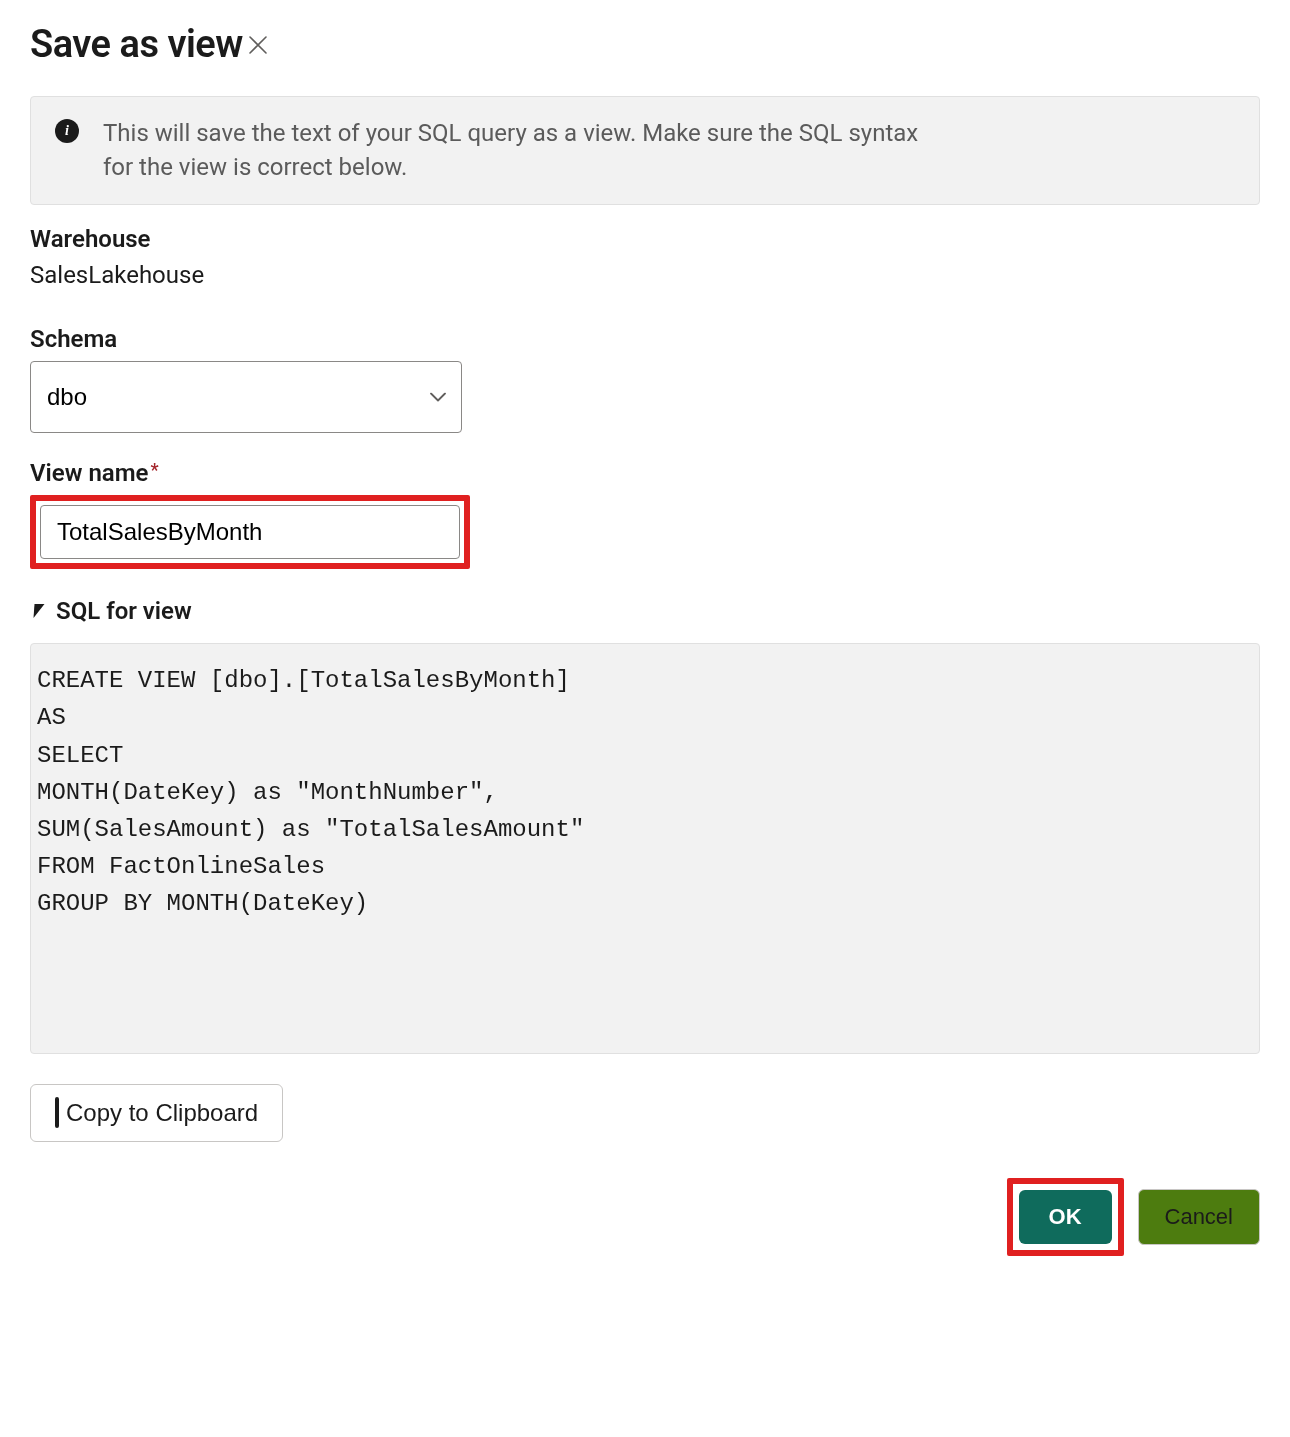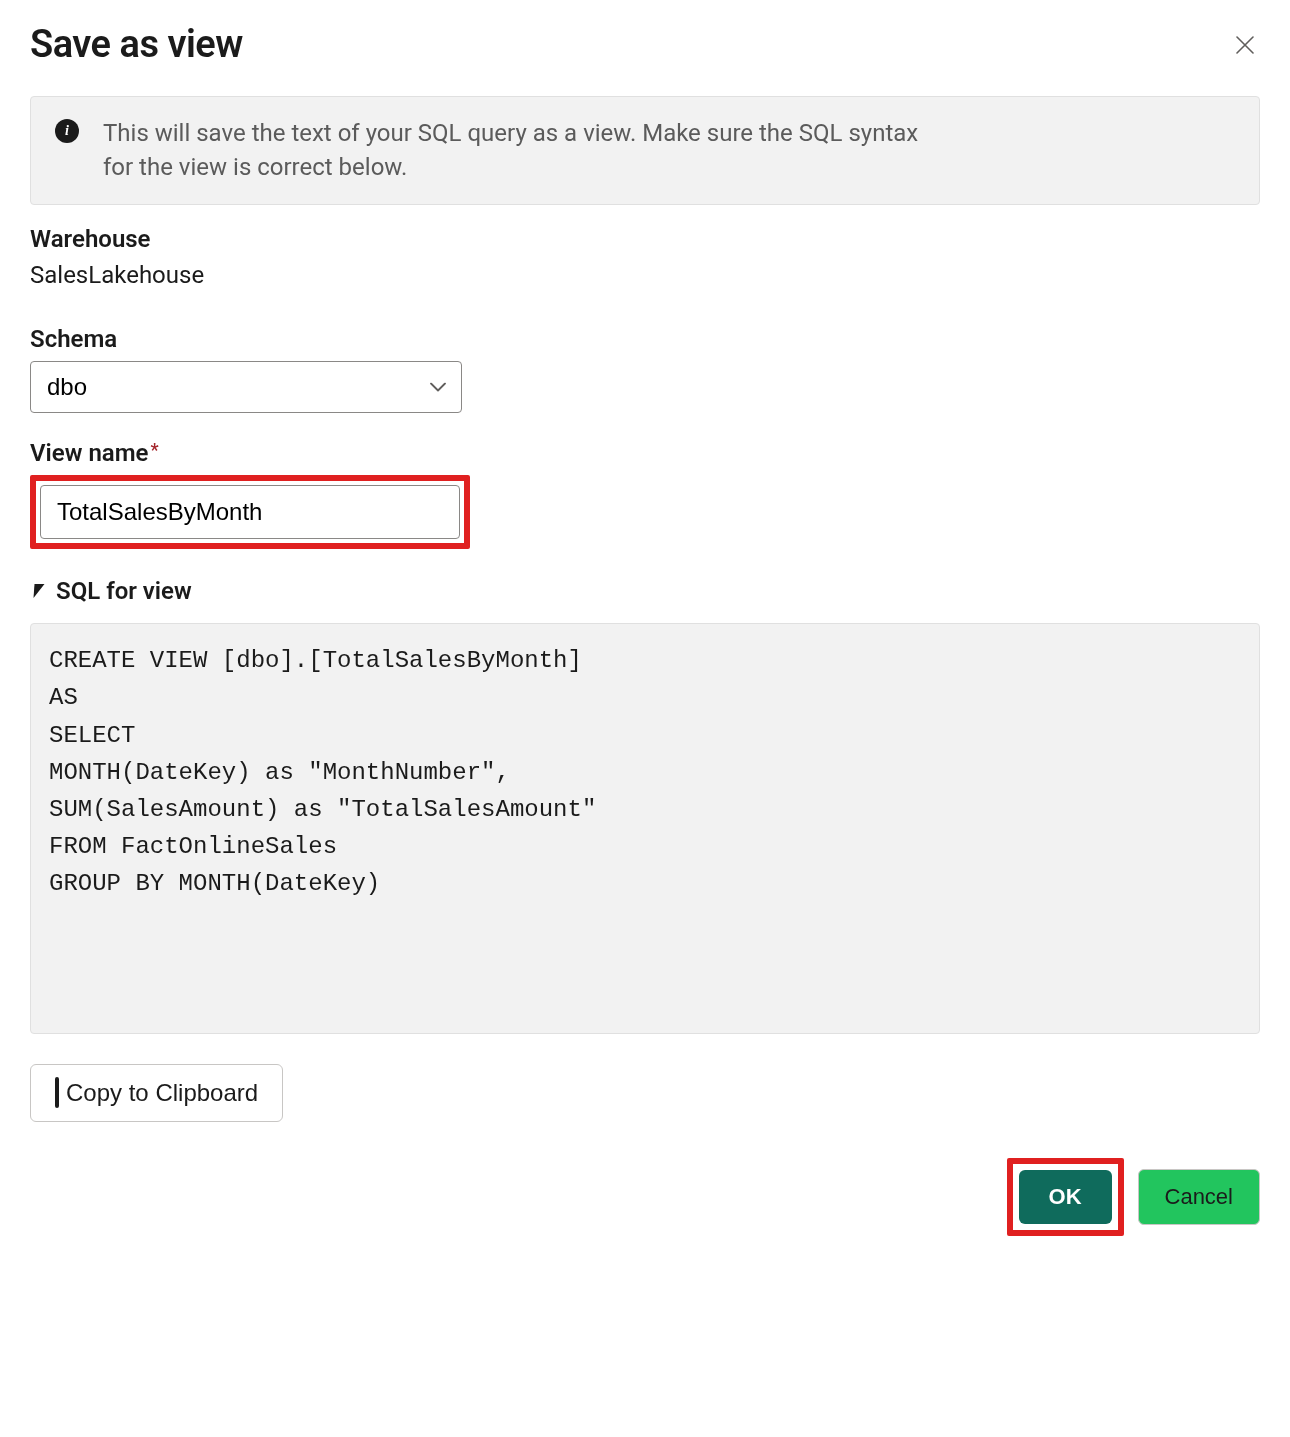--- a/index.html
+++ b/index.html
@@ -5,21 +5,20 @@
     * { box-sizing: border-box; margin: 0; padding: 0; }
     body {
       font-family: "Segoe UI", -apple-system, BlinkMacSystemFont, Roboto, Helvetica, Arial, sans-serif;
       background: #ffffff;
       color: #1b1b1b;
       width: 1290px;
       padding: 22px 30px 40px 30px;
     }
     .dialog-header {
       display: flex;
-      justify-content: space-between;
       align-items: flex-start;
       margin-bottom: 30px;
     }
     .dialog-title {
       font-size: 38px;
       font-weight: 600;
       color: #1b1b1b;
       letter-spacing: -0.5px;
     }
     .close-btn {
@@ -82,21 +81,21 @@
       color: #1b1b1b;
       margin-bottom: 36px;
     }
     .select-wrap {
       position: relative;
       width: 432px;
       margin-bottom: 26px;
     }
     .select-field {
       width: 100%;
-      height: 52px;
+      height: 72px;
       border: 1px solid #8a8886;
       border-radius: 4px;
       font-size: 24px;
       padding: 0 68px 0 16px;
       background: #fff;
       appearance: none;
       cursor: pointer;
     }
     .chevron {
       position: absolute;
@@ -142,21 +141,21 @@
       transform: skewX(-4deg);
     }
     .sql-section-title {
       font-size: 24px;
       font-weight: 600;
     }
     .sql-box {
       background: #f2f2f2;
       border: 1px solid #e0e0e0;
       border-radius: 4px;
-      padding: 18px 18px 130px 18px;
+      padding: 18px 18px 130px 6px;
       font-family: "Consolas", "Courier New", monospace;
       font-size: 24px;
       line-height: 1.55;
       white-space: pre-wrap;
       color: #1b1b1b;
       margin-bottom: 30px;
     }
     .copy-btn {
       display: inline-flex;
       align-items: center;
@@ -198,21 +197,21 @@
       background: #0f6b5c;
       color: #fff;
       font-size: 22px;
       font-weight: 600;
       border: none;
       border-radius: 6px;
       padding: 14px 30px;
       cursor: pointer;
     }
     .cancel-btn {
-      background: #22c55e;
+      background: #4d7c0f;
       color: #1b1b1b;
       font-size: 22px;
       border: 1px solid #c8c6c4;
       border-radius: 6px;
       padding: 14px 26px;
       cursor: pointer;
     }
   </style>
 </head>
 <body>

